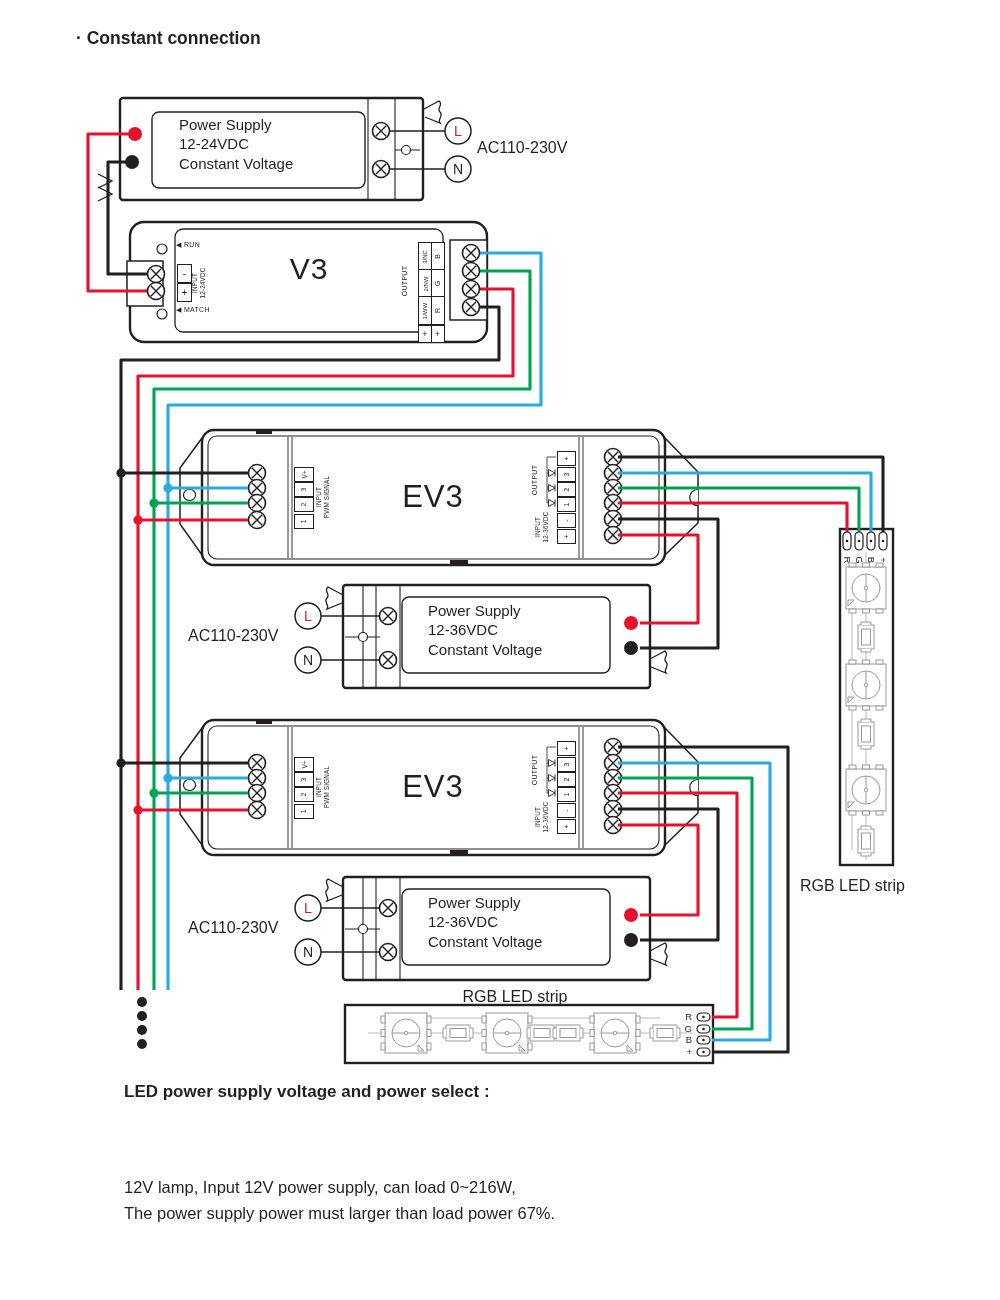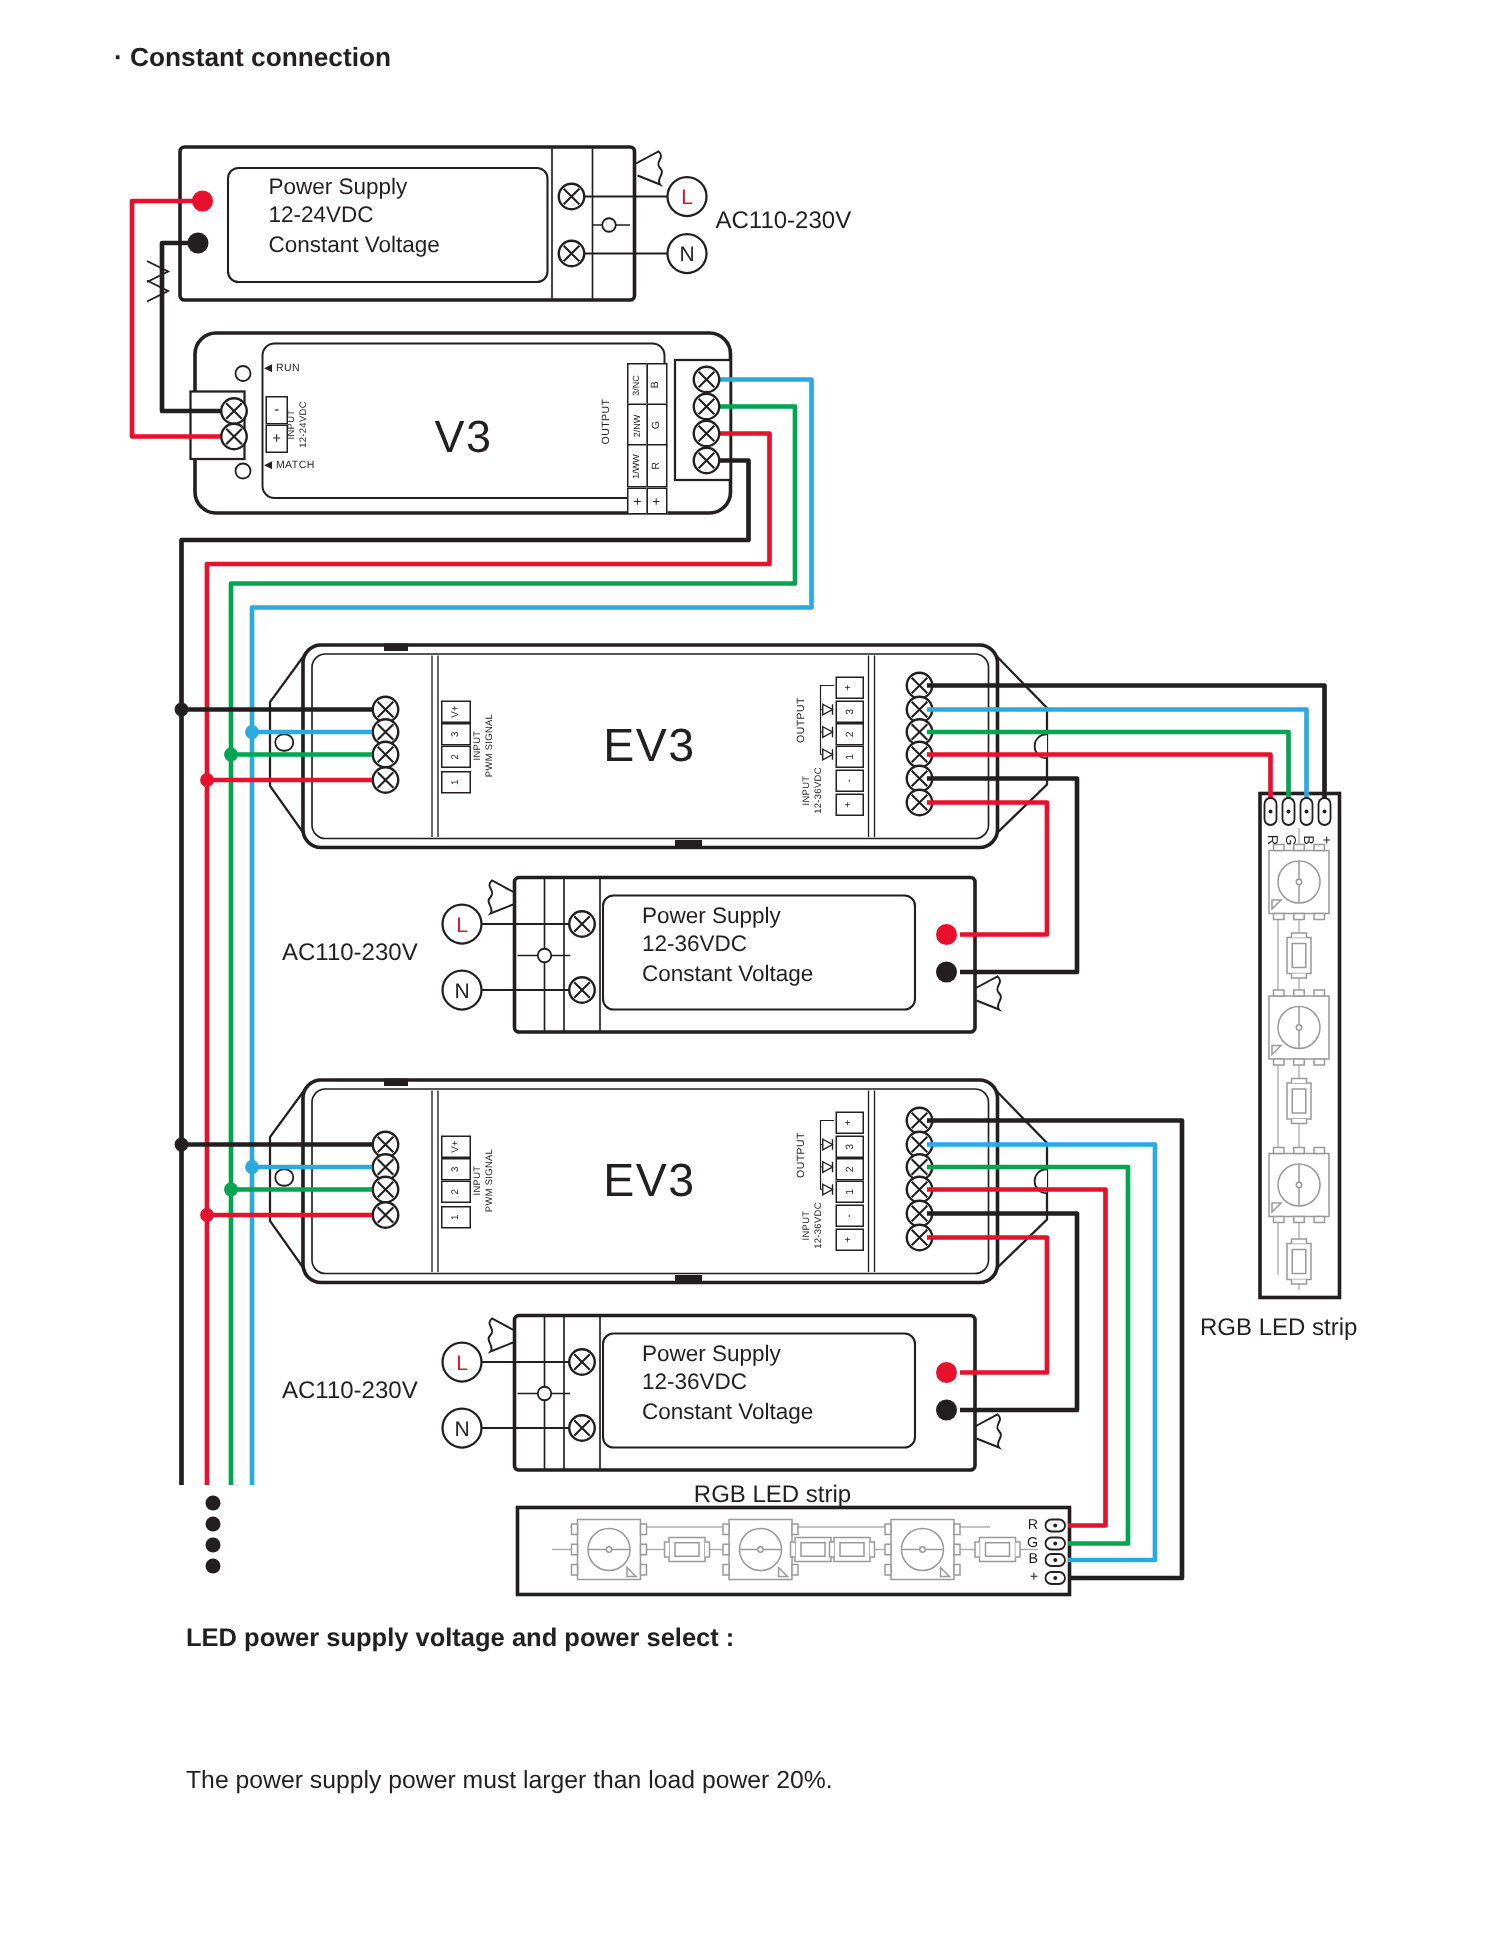--- a/index.html
+++ b/index.html
@@ -266,21 +266,21 @@
 <div class="lbl ln-letter" style="left:445px;top:156px;">N</div>
 
 <div class="lbl tiny" style="left:176px;top:241px;"><span>◀</span> <span>RUN</span></div>
 <div class="lbl tiny" style="left:176px;top:306px;"><span>◀</span> <span>MATCH</span></div>
 <div class="cell" style="left:177px;top:264px;width:13px;height:17px;font-size:10px;">-</div>
 <div class="cell" style="left:177px;top:283px;width:13px;height:17px;font-size:10px;">+</div>
 <div class="lbl rot tiny2" style="left:176px;top:275px;width:46px;height:16px;">
   <div>INPUT</div>
   <div>12-24VDC</div>
 </div>
-<div class="lbl model" style="left:279px;top:275px;width:60px;height:34px;">V3</div>
+<div class="lbl model" style="left:279px;top:252px;width:60px;height:34px;">V3</div>
 <div class="lbl rot tiny" style="left:378px;top:274px;width:60px;height:14px;">OUTPUT</div>
 
 <div class="cell" style="left:418px;top:242px;width:12px;height:27px;">
       <span class="in" style="font-size:6px;">3/NC</span>
     </div>
 <div class="cell" style="left:418px;top:269px;width:12px;height:27px;">
       <span class="in" style="font-size:6px;">2/NW</span>
     </div>
 <div class="cell" style="left:418px;top:296px;width:12px;height:27px;">
       <span class="in" style="font-size:6px;">1/WW</span>
@@ -404,16 +404,17 @@
 <div class="lbl rotcw pin" style="left:877px;top:554px;width:12px;height:12px;">+</div>
 
 <div class="lbl striplabel ctr" style="left:430px;top:988px;width:170px;">RGB LED strip</div>
 <div class="lbl pin" style="left:678px;top:1011px;width:14px;text-align:right;">R</div>
 <div class="lbl pin" style="left:678px;top:1023px;width:14px;text-align:right;">G</div>
 <div class="lbl pin" style="left:678px;top:1034px;width:14px;text-align:right;">B</div>
 <div class="lbl pin" style="left:678px;top:1046px;width:14px;text-align:right;">+</div>
 
 <div class="lbl notes-head" style="left:124px;top:1082px;">LED power supply voltage and power select :</div>
 <div class="lbl" style="left:124px;top:1174px;">
-  <div class="notes-line">The power supply power must larger than load power 20%.</div>
+  <div class="notes-line">12V lamp, Input 12V power supply, can load 0~216W,</div>
+  <div class="notes-line">The power supply power must larger than load power 67%.</div>
 </div>
 
 </div>
 
 </body></html>

